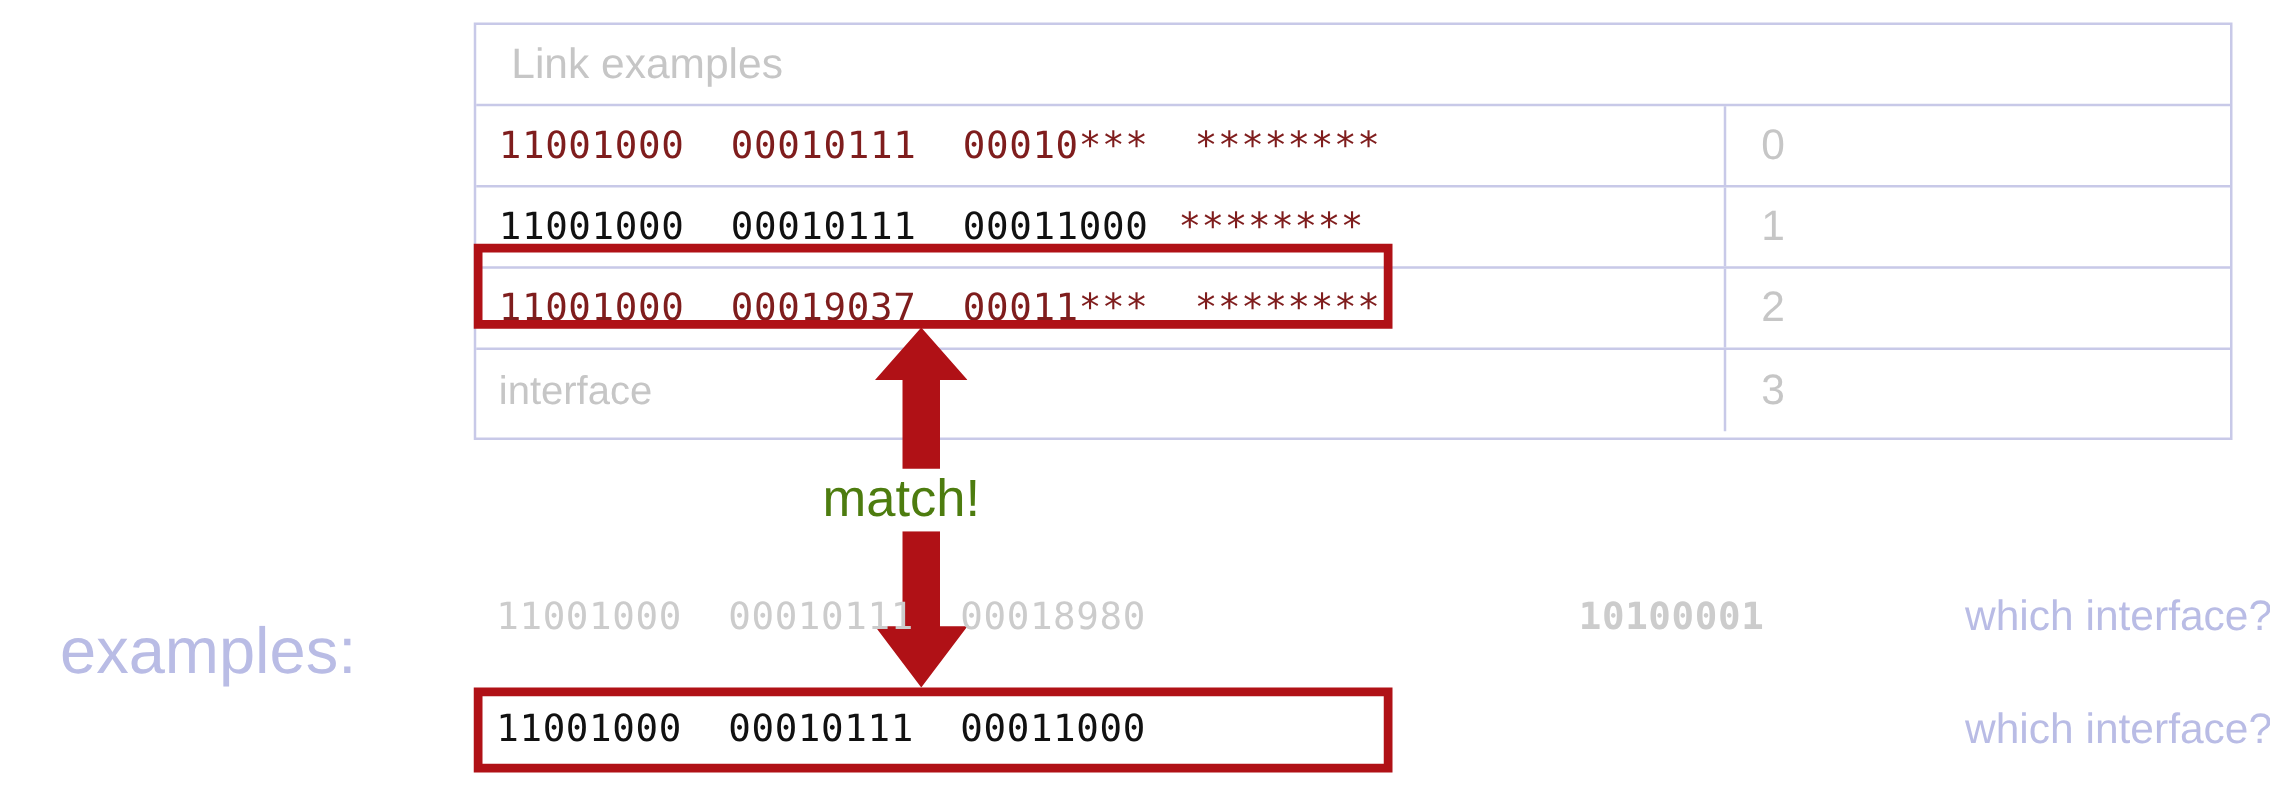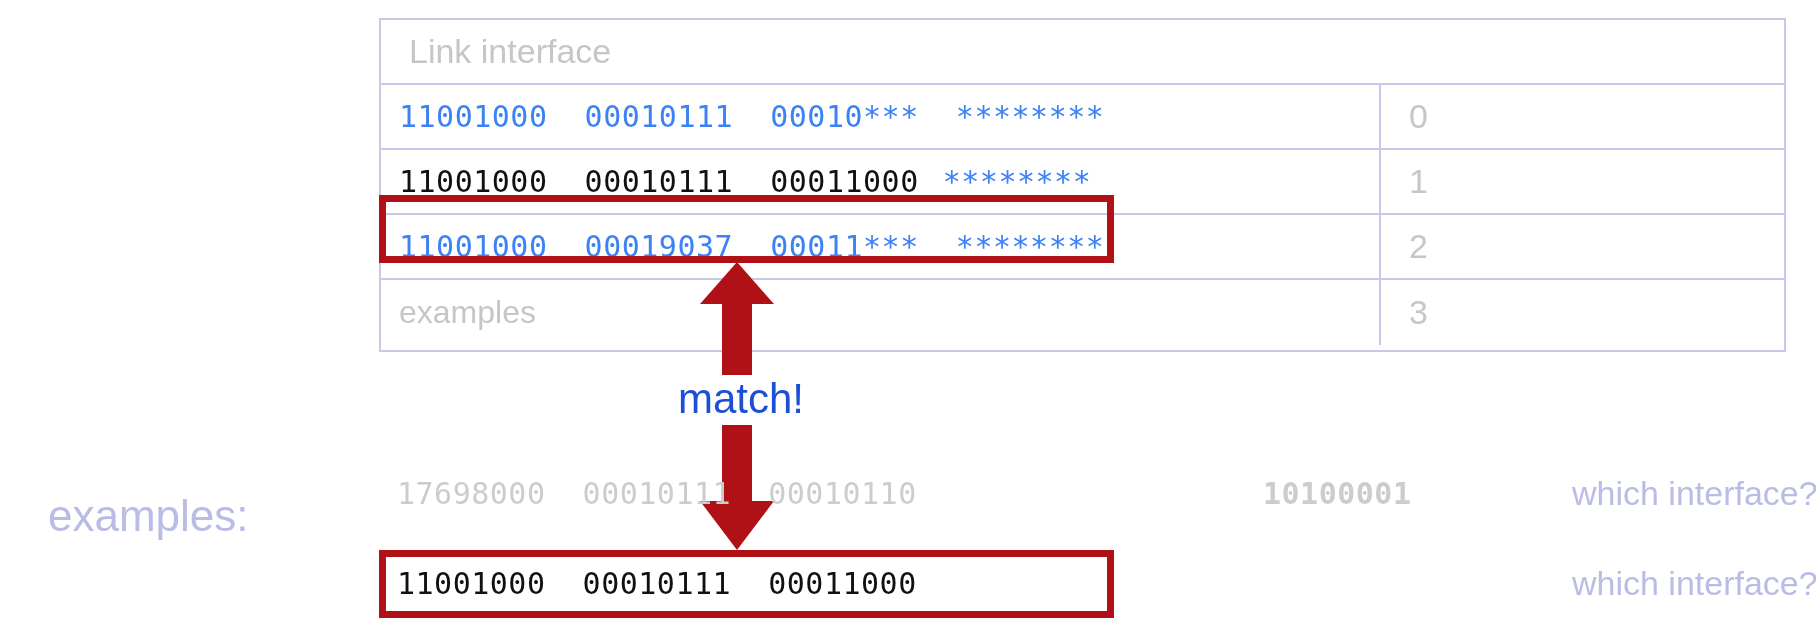--- a/index.html
+++ b/index.html
@@ -33,46 +33,46 @@
   }
   .cell-link{
     flex:1;height:100%;box-sizing:border-box;
     display:flex;align-items:center;padding-left:28px;
   }
   .hdr-text{
     font-size:34px;color:#c6c6c6;font-family:"Liberation Sans",sans-serif;
     padding-left:18px;
   }
   .link-num{font-size:34px;color:#c6c6c6;font-family:"Liberation Sans",sans-serif;}
-  .range-mono{color:#3b82f6;padding-left:18px;}
+  .range-mono{color:#7f1d1d;padding-left:18px;}
   .range-mono.dark{color:#111111;}
   .otherwise{font-size:32px;color:#c6c6c6;padding-left:18px;}
 
   
   .redbox{
     position:absolute;border:7px solid #b01116;box-sizing:border-box;
     background:transparent;pointer-events:none;
   }
   #redbox-table{left:379px;top:195px;width:735px;height:68px;}
   #redbox-example{left:379px;top:550px;width:735px;height:68px;}
 
   
   #arrow-up{left:700px;top:262px;width:74px;height:118px;}
   #arrow-down{left:700px;top:425px;width:74px;height:125px;}
 
   
   #match-label{
-    left:668px;top:375px;font-size:42px;color:#1d4ed8;
+    left:648px;top:375px;font-size:42px;color:#4d7c0f;
     font-family:"Liberation Sans",sans-serif;font-weight:400;
     background:#ffffff;padding:0 10px;
   }
 
   
   #examples-label{
-    left:48px;top:491px;font-size:44px;color:#b9bce5;
+    left:48px;top:491px;font-size:52px;color:#b9bce5;
     font-family:"Liberation Sans",sans-serif;
   }
 
   
   .example-row{position:absolute;left:379px;width:1403px;height:66px;display:flex;align-items:center;}
   #example-row-0{top:460px;}
   #example-row-1{top:550px;}
   .ex-bits{padding-left:18px;width:1003px;box-sizing:border-box;color:#cccccc;}
   .ex-bits.dark{color:#111111;}
   .ex-q{
@@ -80,21 +80,21 @@
     padding-left:28px;white-space:nowrap;
   }
 </style>
 </head>
 <body>
 
 <div id="fwd-table">
 
   <div class="row">
     <div class="cell-link">
-      <span class="link-num">Link interface</span>
+      <span class="link-num">Link examples</span>
     </div>
   </div>
 
   <div class="row">
     <div class="cell-range">
       <span class="mono range-mono">11001000  00010111  00010***  ********</span>
     </div>
     <div class="cell-link">
       <span class="link-num">0</span>
     </div>
@@ -114,21 +114,21 @@
     <div class="cell-range">
       <span class="mono range-mono">11001000  00019037  00011***  ********</span>
     </div>
     <div class="cell-link">
       <span class="link-num">2</span>
     </div>
   </div>
 
   <div class="row">
     <div class="cell-range">
-      <span class="otherwise">examples</span>
+      <span class="otherwise">interface</span>
     </div>
     <div class="cell-link">
       <span class="link-num">3</span>
     </div>
   </div>
 
 </div>
 
 <div class="redbox" id="redbox-table"></div>
 
@@ -138,21 +138,21 @@
 
 <svg class="abs" id="arrow-down" viewBox="0 0 74 125">
   <polygon points="22,0 52,0 52,76 74,76 37,125 0,76 22,76" fill="#b01116"></polygon>
 </svg>
 
 <div class="abs" id="match-label">match!</div>
 
 <div class="abs" id="examples-label">examples:</div>
 
 <div class="example-row" id="example-row-0">
-  <span class="mono ex-bits">17698000  00010111  00010110</span>
+  <span class="mono ex-bits">11001000  00010111  00018980</span>
   <span class="mono" style="color:#cccccc;position:absolute;left:884px;font-weight:bold;">10100001</span>
   <span class="ex-q" style="position:absolute;left:1165px;">which interface?</span>
 </div>
 
 <div class="example-row" id="example-row-1">
   <span class="mono ex-bits dark">11001000  00010111  00011000</span>
   <span class="ex-q" style="position:absolute;left:1165px;">which interface?</span>
 </div>
 
 <div class="redbox" id="redbox-example"></div>

